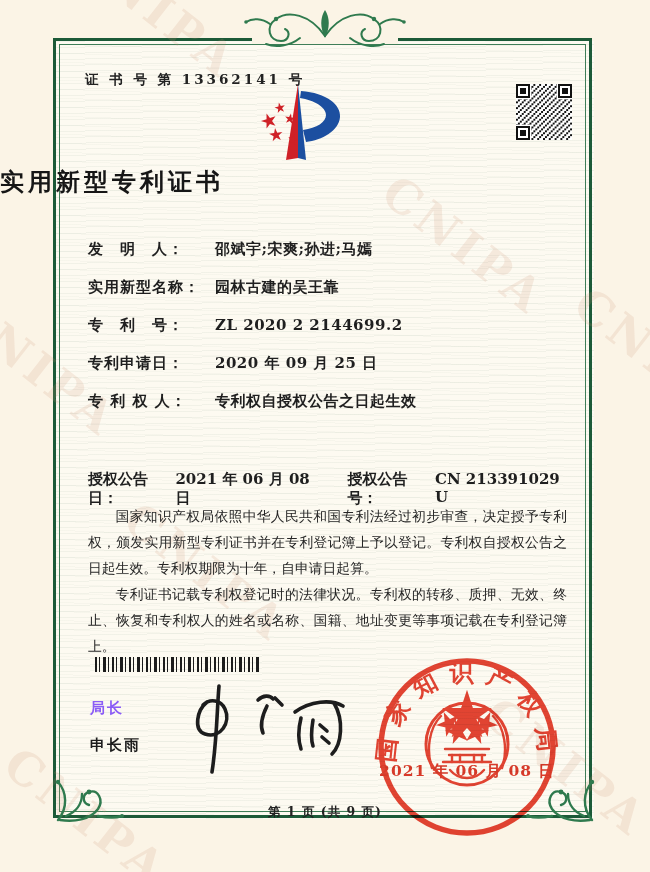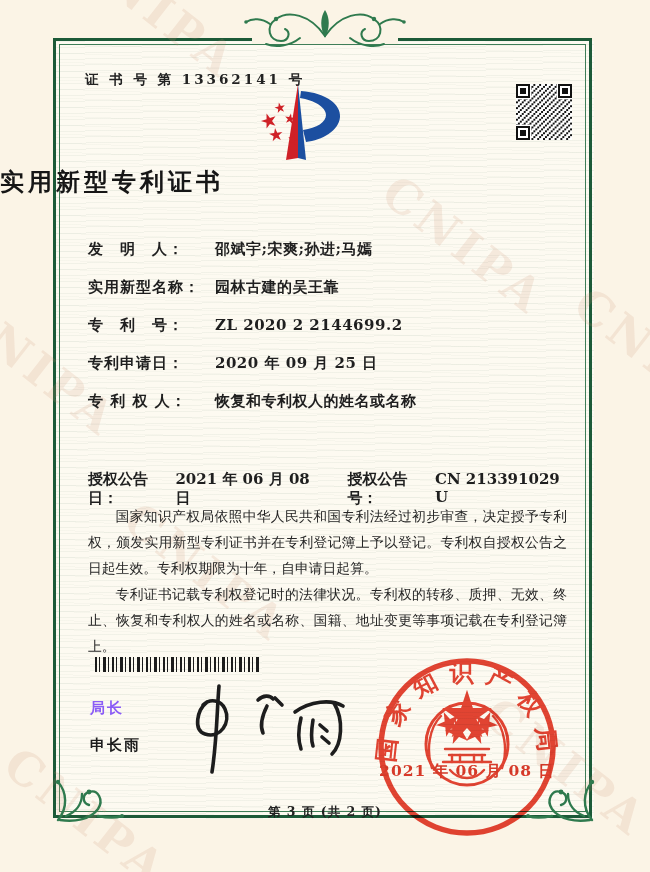--- a/index.html
+++ b/index.html
@@ -181,21 +181,21 @@
     <div class="frow">
       <span class="flabel">专　利　号：</span>
       <span class="fvalue">ZL 2020 2 2144699.2</span>
     </div>
     <div class="frow">
       <span class="flabel">专利申请日：</span>
       <span class="fvalue">2020 年 09 月 25 日</span>
     </div>
     <div class="frow">
       <span class="flabel">专 利 权 人：</span>
-      <span class="fvalue">恢复和专利权人的姓名或名称</span>
+      <span class="fvalue">专利权自授权公告之日起生效</span>
     </div>
   </div>
 
   <div class="grant-row">
     <div class="grant-pair">
       <span>授权公告日：</span>
       <span>2021 年 06 月 08 日</span>
     </div>
     <div class="grant-pair second">
       <span>授权公告号：</span>
@@ -249,15 +249,15 @@
         <path d="M71,110 L119,110"></path>
         <path d="M80,103 L80,110 M88,103 L88,110 M102,103 L102,110 M110,103 L110,110"></path>
         <path d="M78,118 A22,22 0 0 0 112,118"></path>
         <path d="M60,116 C54,98 57,76 69,64"></path>
         <path d="M130,116 C136,98 133,76 121,64"></path>
       </g>
     </g>
     <text x="95" y="124" text-anchor="middle" font-size="15.5" font-weight="bold" fill="#d8301f" letter-spacing="1" font-family="'DejaVu Serif','Liberation Serif',serif">2021 年 06 月 08 日</text>
   </svg>
 
-  <div class="footer">第 3 页 (共 2 页)</div>
+  <div class="footer">第 1 页 (共 9 页)</div>
 
 </div>
 
 </body></html>

